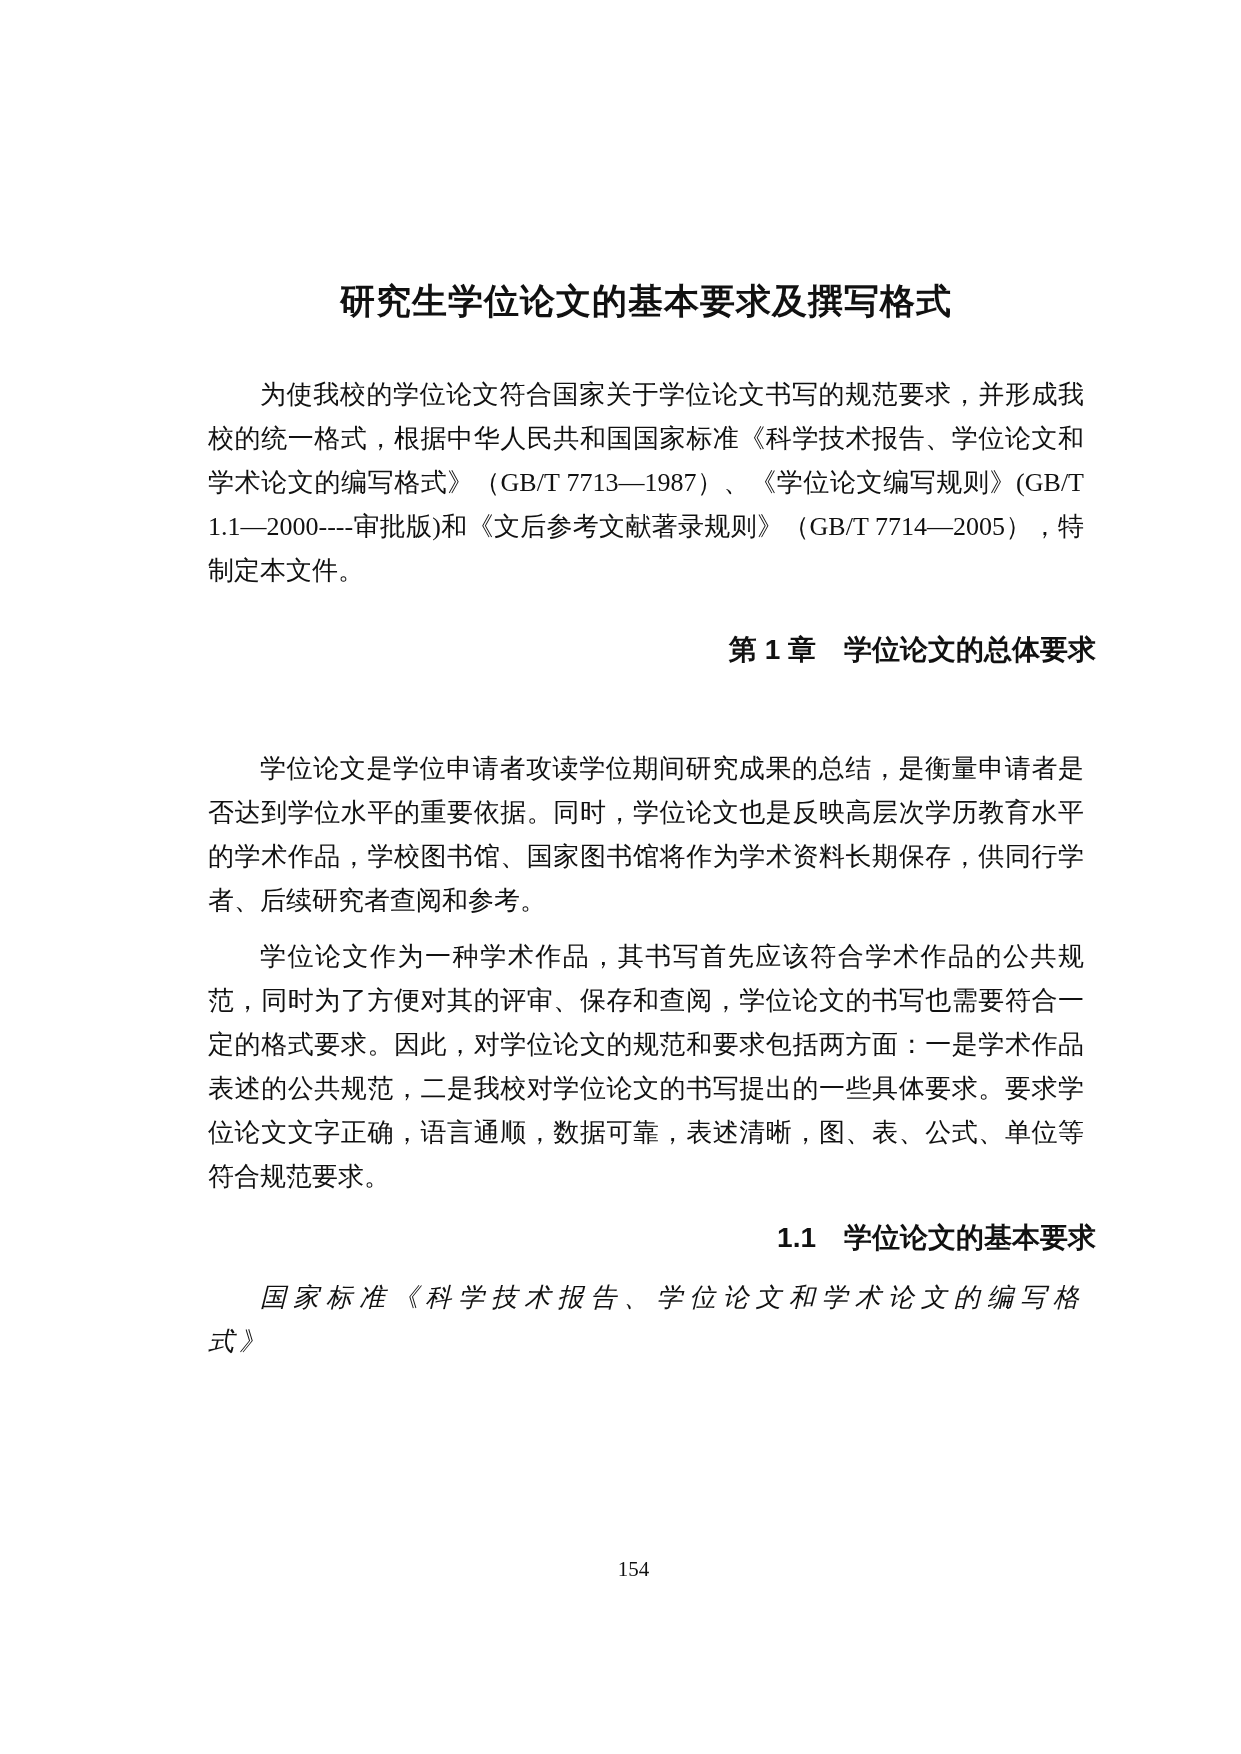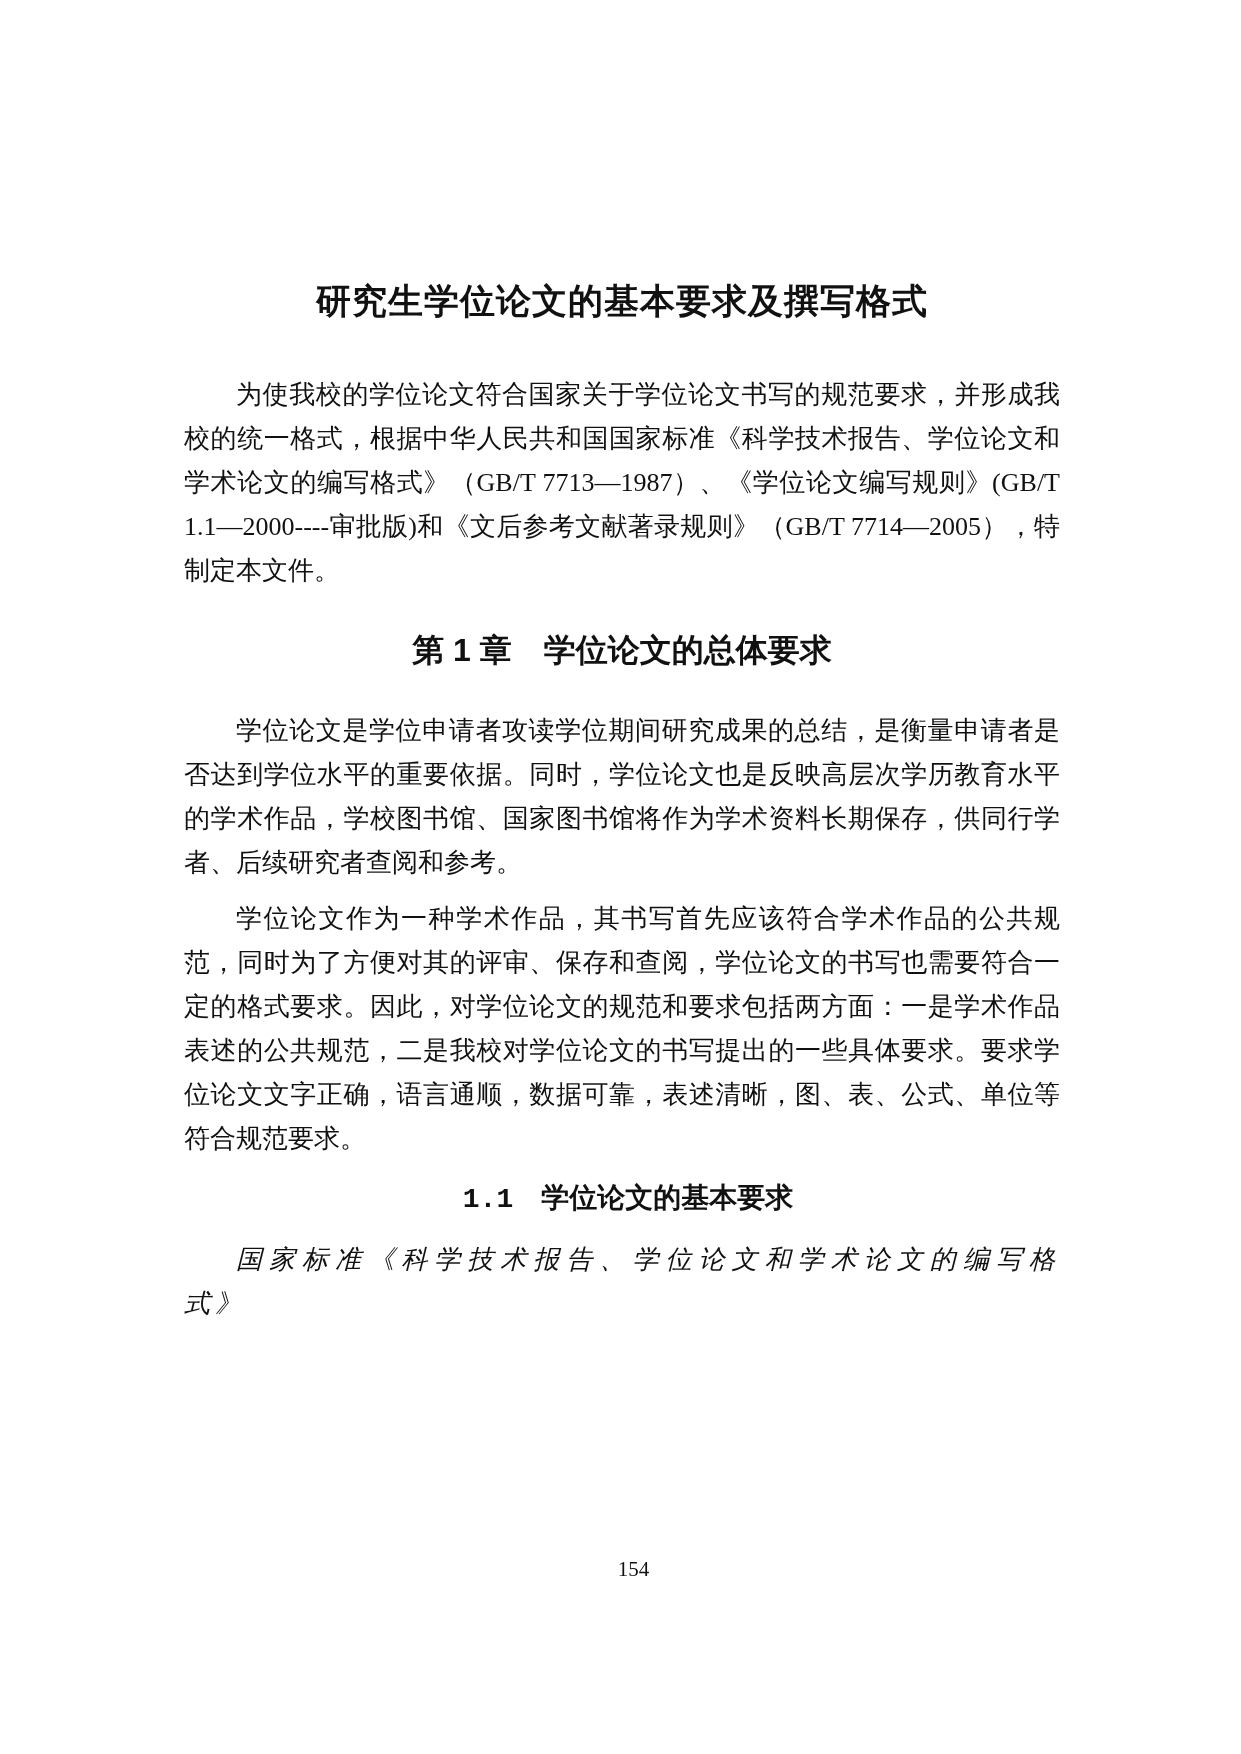--- a/index.html
+++ b/index.html
@@ -10,21 +10,21 @@
   .page {
     position: relative;
     width: 1241px;
     height: 1754px;
     background: #ffffff;
     color: #111111;
     overflow: hidden;
   }
   .content {
     position: absolute;
-    left: 172px;
+    left: 196px;
     top: 0;
     width: 900px;
     padding-top: 279px;
     box-sizing: content-box;
   }
   .doc-title {
     margin: 0 0 48px 0;
     font-family: "Liberation Serif", "DejaVu Serif", serif;
     font-weight: bold;
     font-size: 35px;
@@ -35,34 +35,34 @@
   p.body-para {
     margin: 12px;
     font-family: "Liberation Serif", "DejaVu Serif", serif;
     font-size: 26px;
     line-height: 44px;
     text-align: justify;
     text-justify: inter-character;
     text-indent: 2em;
   }
   h2.chapter-heading {
-    margin: 34px 0 36px 0;
+    margin: 34px 0 74px 0;
     font-family: "Liberation Sans", "DejaVu Sans", sans-serif;
     font-weight: bold;
-    font-size: 32px;
+    font-size: 28px;
     line-height: 46px;
-    text-align: center;
+    text-align: right;
   }
   h3.section-heading {
     margin: 17px 0 16px 12px;
-    font-family: Liberation Mono, monospace;
+    font-family: Liberation Sans, sans-serif;
     font-weight: bold;
     font-size: 28px;
     line-height: 44px;
-    text-align: center;
+    text-align: right;
   }
   p.spread {
     letter-spacing: 5px;
     font-style: italic;
   }
   .page-number {
     position: absolute;
     top: 1556px;
     left: 13px;
     width: 100%;

